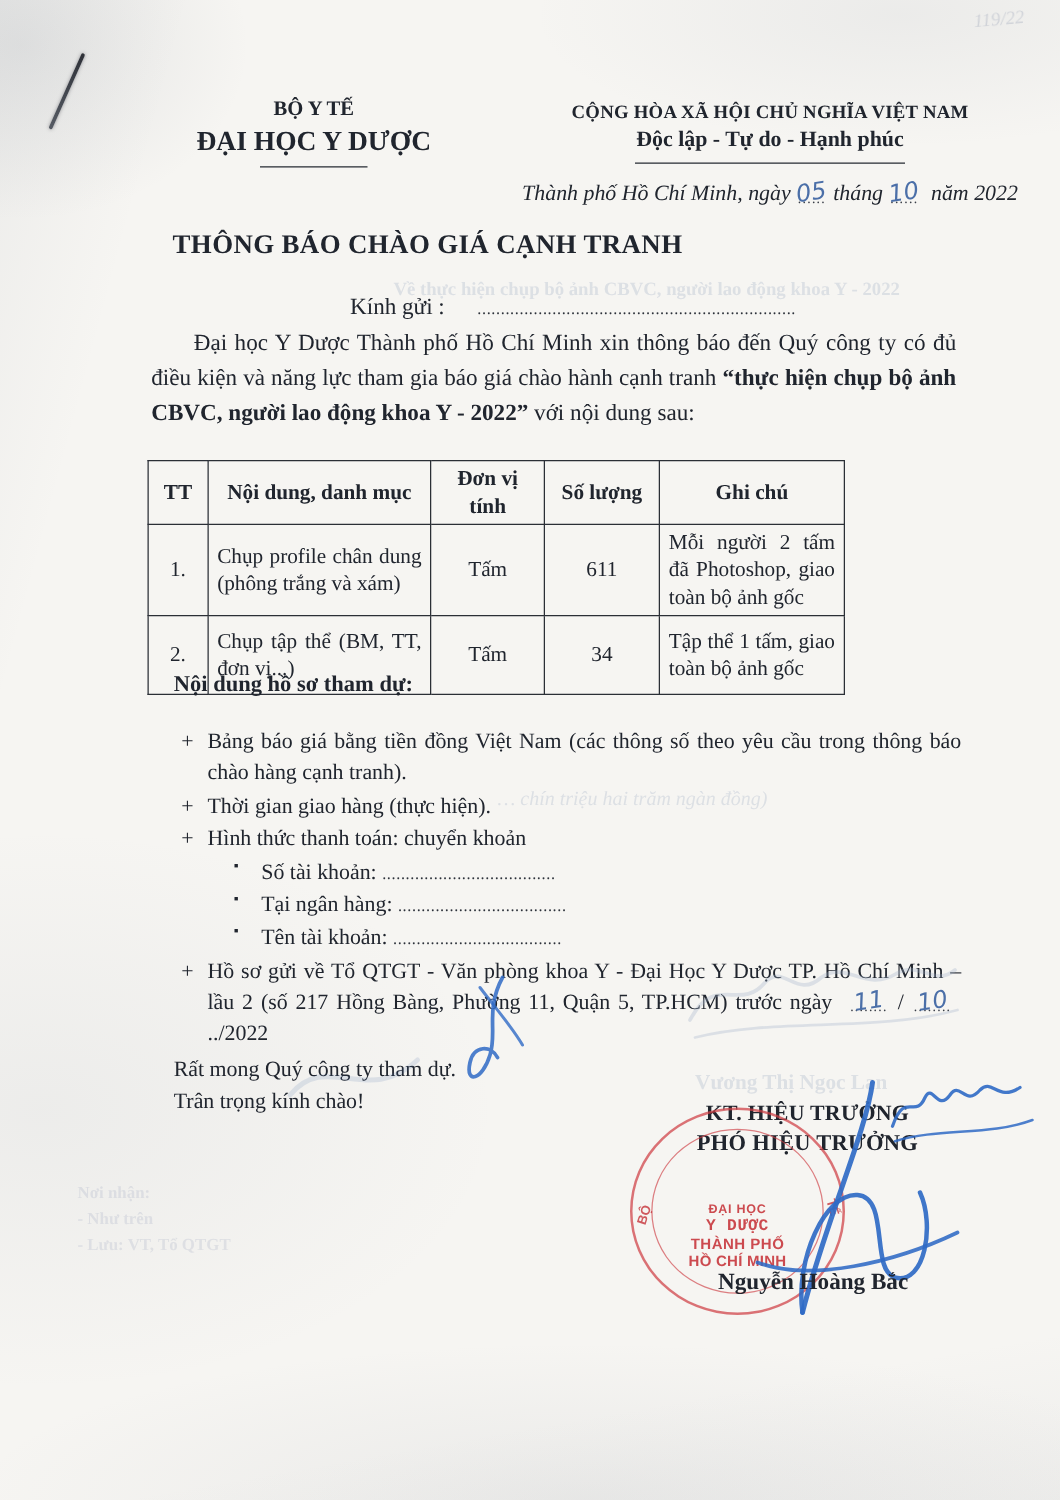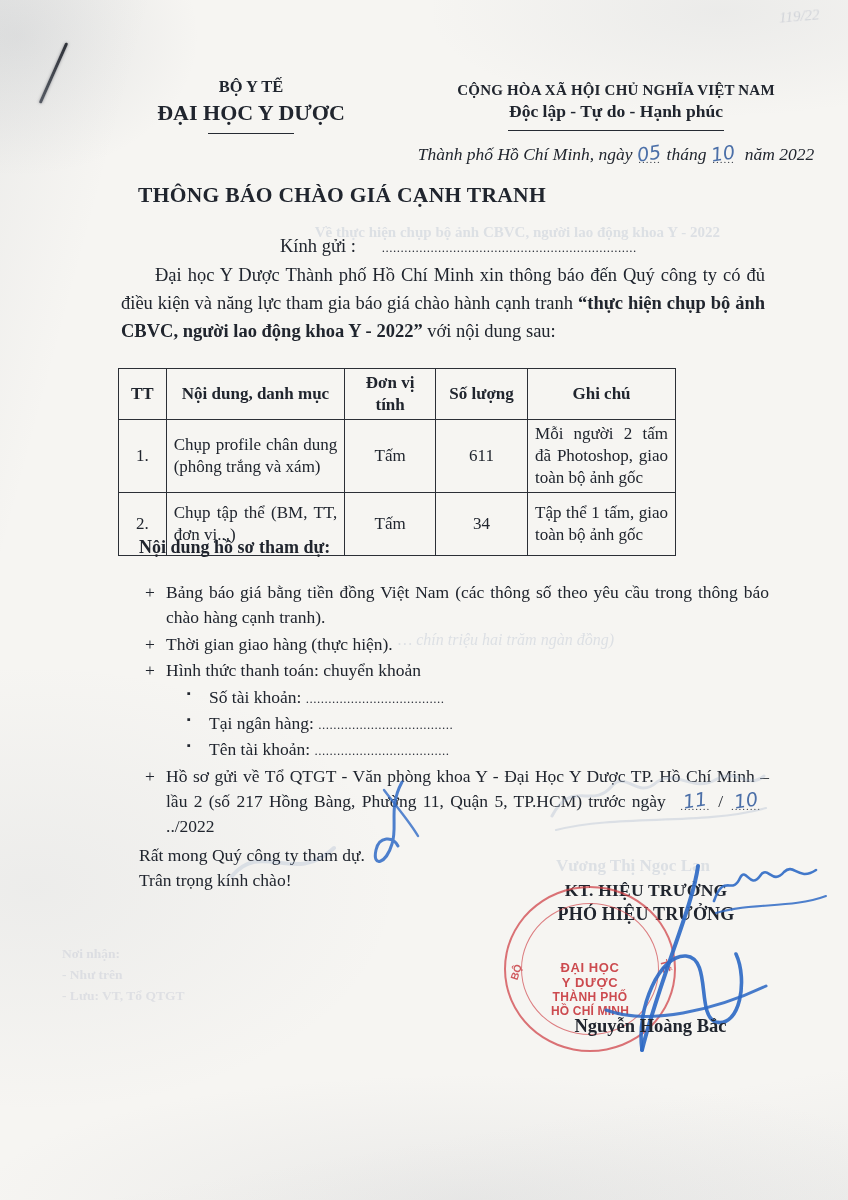--- a/index.html
+++ b/index.html
@@ -71,22 +71,22 @@
   .signoff .t1{font-size:17.5px;font-weight:bold;letter-spacing:0.2px;}
   .signoff .t2{font-size:18px;font-weight:bold;letter-spacing:0.2px;}
   .ghost-name{top:856px;left:528px;width:210px;text-align:center;font-size:17px;font-weight:bold;}
   .signer{position:absolute;top:1016px;left:538px;width:225px;text-align:center;font-size:18.5px;font-weight:bold;z-index:4;}
   
   .stamp{position:absolute;left:504px;top:886px;width:168px;height:162px;border:2.6px solid rgba(206,62,68,0.72);
     border-radius:50%;z-index:2;}
   .stamp-inner{position:absolute;inset:15px;border:1.6px solid rgba(206,62,68,0.65);border-radius:50%;
     display:flex;flex-direction:column;justify-content:center;align-items:center;gap:0px;
     font-family:"Liberation Sans","DejaVu Sans",sans-serif;color:rgba(198,50,56,0.88);font-weight:bold;}
-  .stamp-inner .s1{font-size:13px;letter-spacing:0.6px;margin-top:40px;}
-  .stamp-inner .s2{font-size:13px;letter-spacing:0.6px;}
+  .stamp-inner .s1{font-size:10px;letter-spacing:0.6px;margin-top:40px;}
+  .stamp-inner .s2{font-size:13px;letter-spacing:0.6px;font-family:Liberation Mono, monospace;}
   .stamp-inner .s3{font-size:12px;letter-spacing:0.4px;}
   .stamp-inner .s4{font-size:12px;letter-spacing:0.2px;}
   .stamp-side{position:absolute;font-family:"Liberation Sans","DejaVu Sans",sans-serif;font-size:10.5px;font-weight:bold;color:rgba(198,50,56,0.8);}
   .stamp-bo{left:2px;top:78px;transform:rotate(-72deg);}
   .stamp-te{right:2px;top:72px;transform:rotate(74deg);}
   
   .ghost-footer{top:944px;left:62px;font-size:13.5px;line-height:1.55;font-weight:bold;color:rgba(122,138,170,0.17);}
 </style>
 </head>
 <body>

